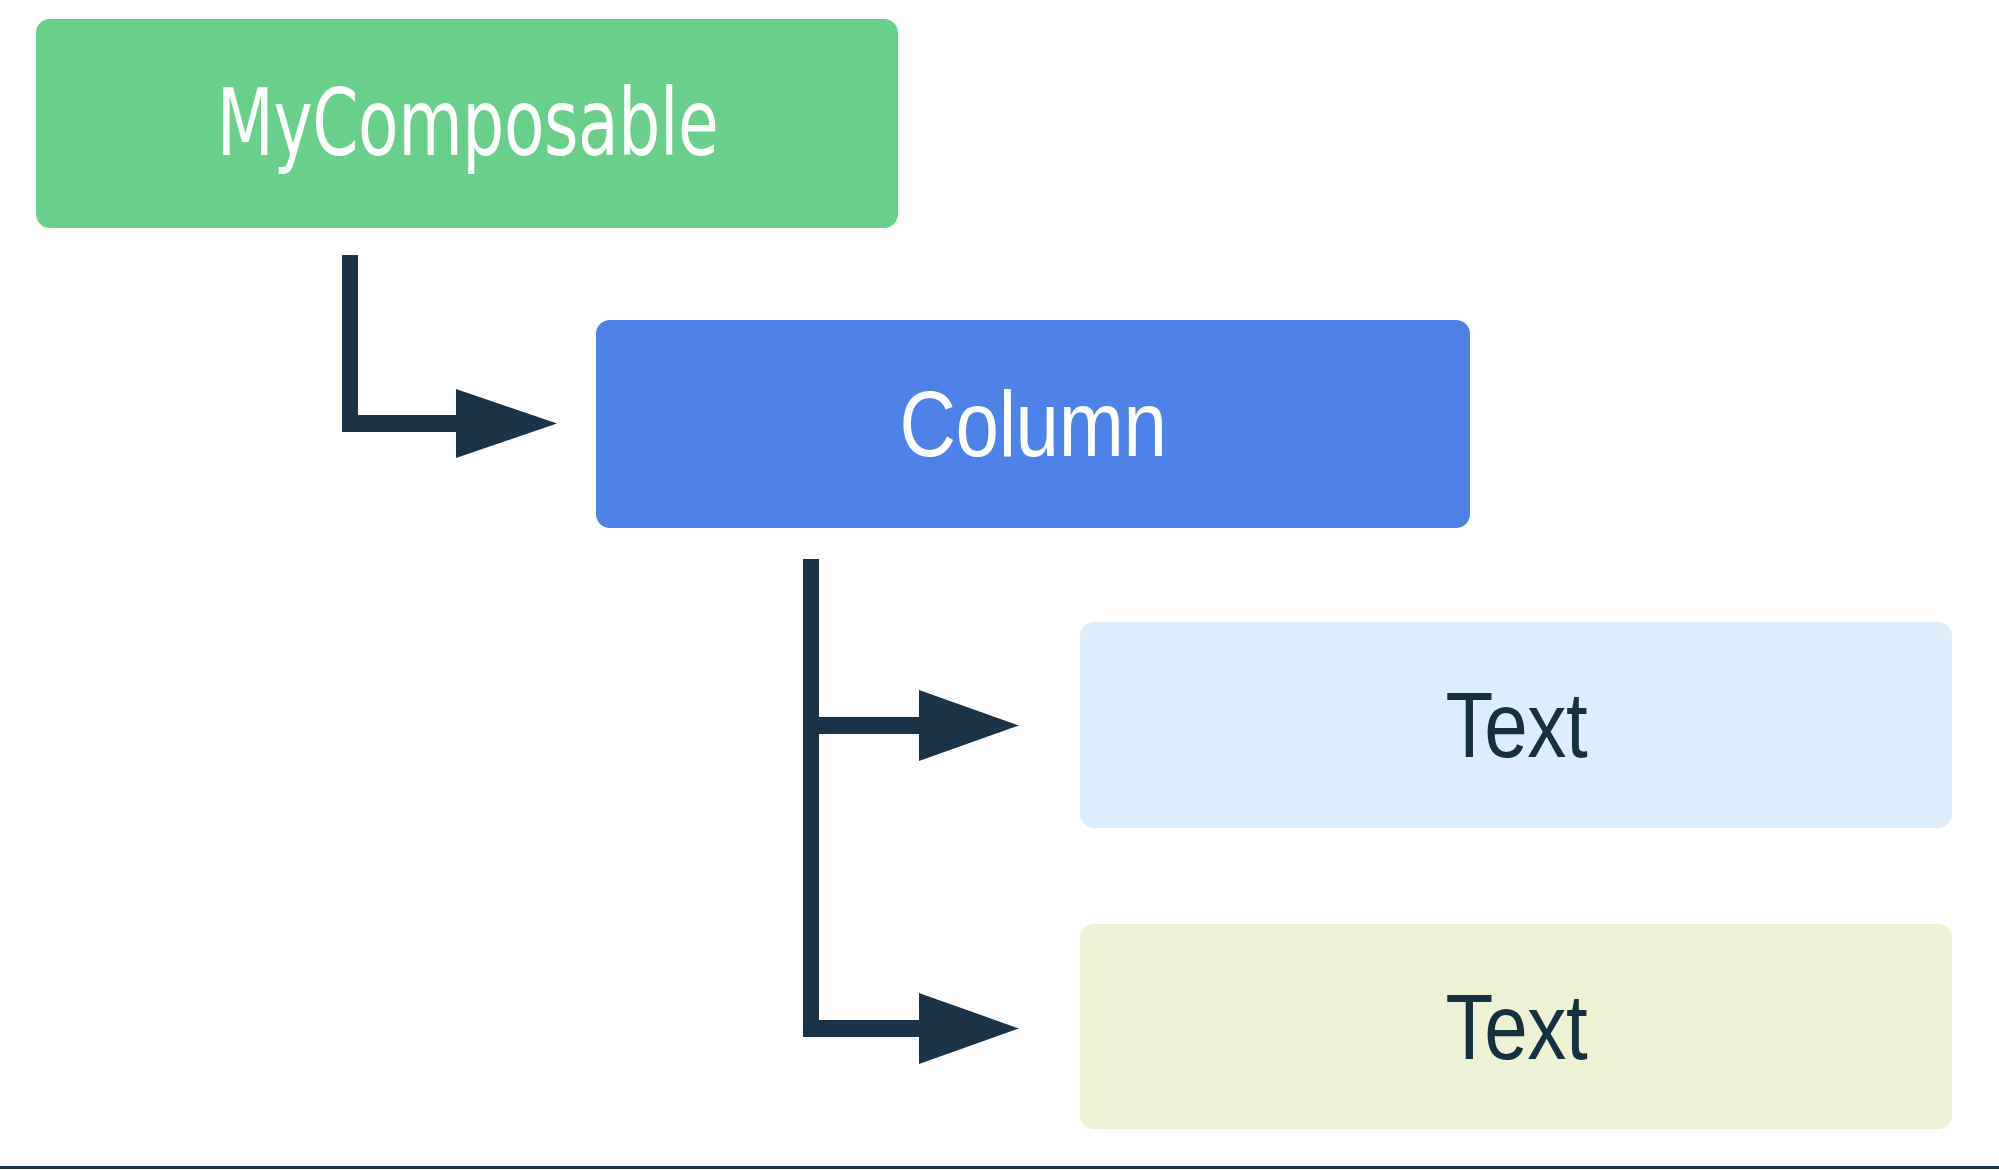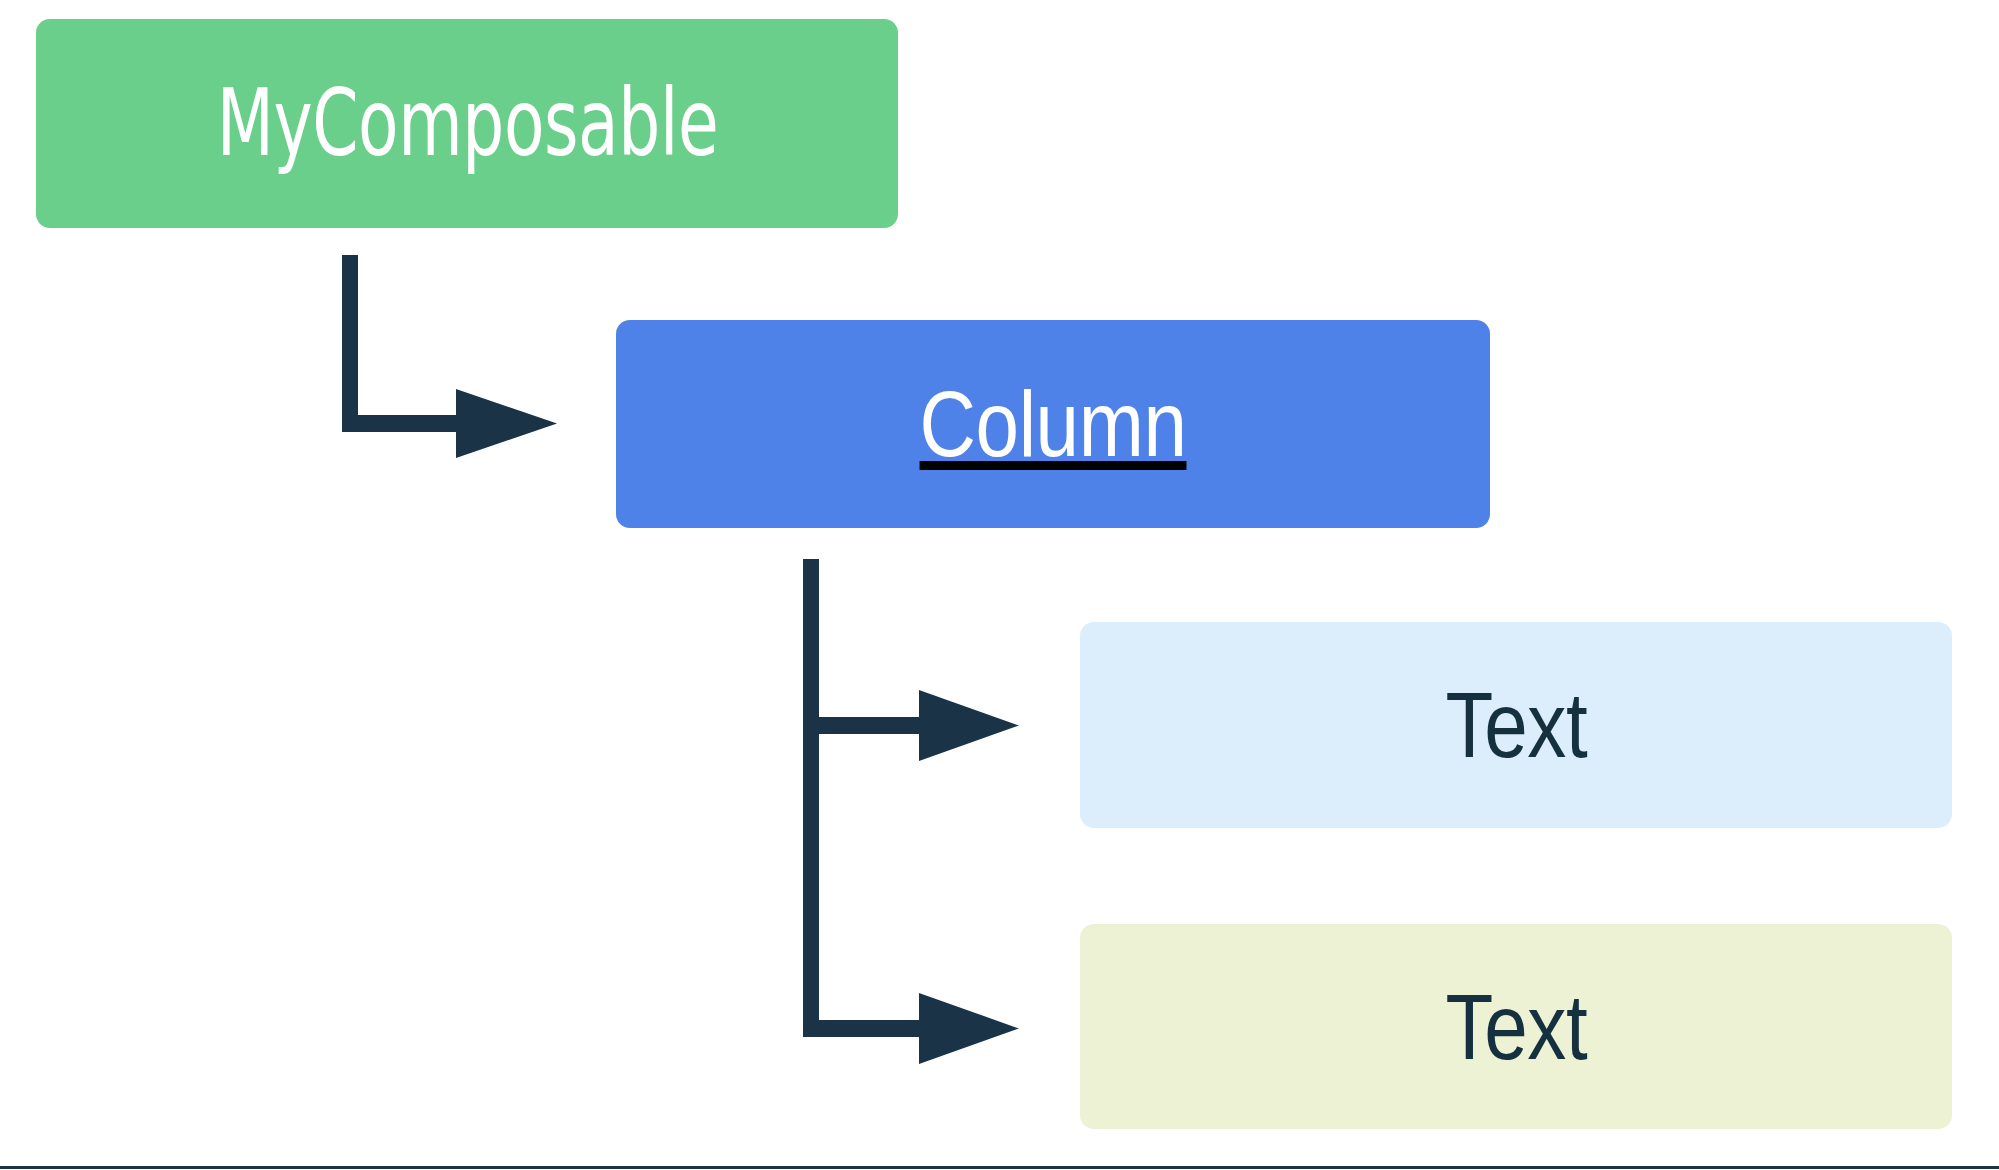--- a/index.html
+++ b/index.html
@@ -44,26 +44,25 @@
   #node-root .node-label {
     font-size: 92px;
     color: #ffffff;
     font-family: "Liberation Sans Narrow", "DejaVu Sans Condensed", "Liberation Sans", sans-serif;
     transform: scaleX(0.80);
     transform-origin: center center;
   }
 
   
   #node-column {
-    left: 616px;
+    left: 596px;
     top: 320px;
     width: 874px;
     height: 208px;
     background: #4F82E8;
-    text-decoration: underline;
   }
   #node-column .node-label {
     font-size: 92px;
     color: #ffffff;
     transform: scaleX(0.85);
     transform-origin: center center;
   }
 
   
   #node-text-1 {

